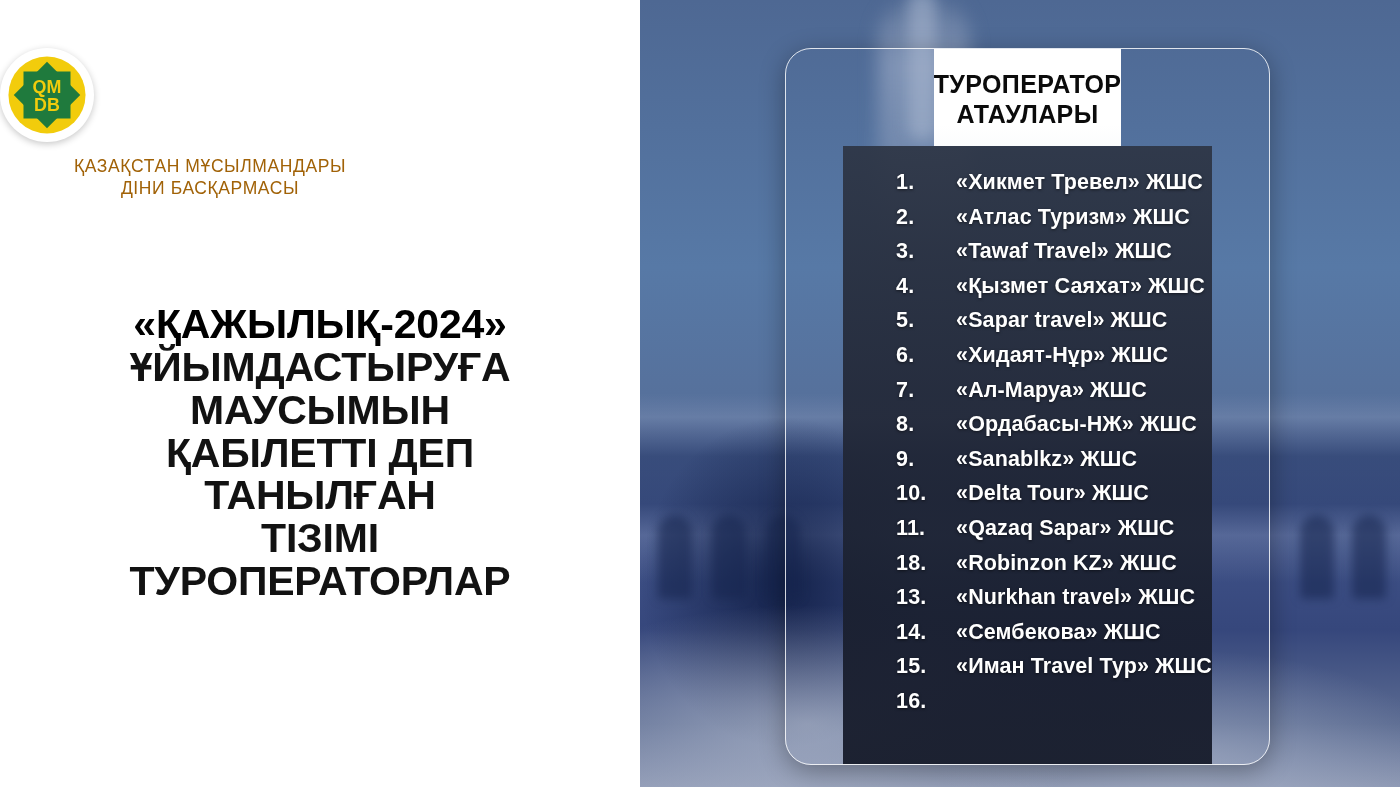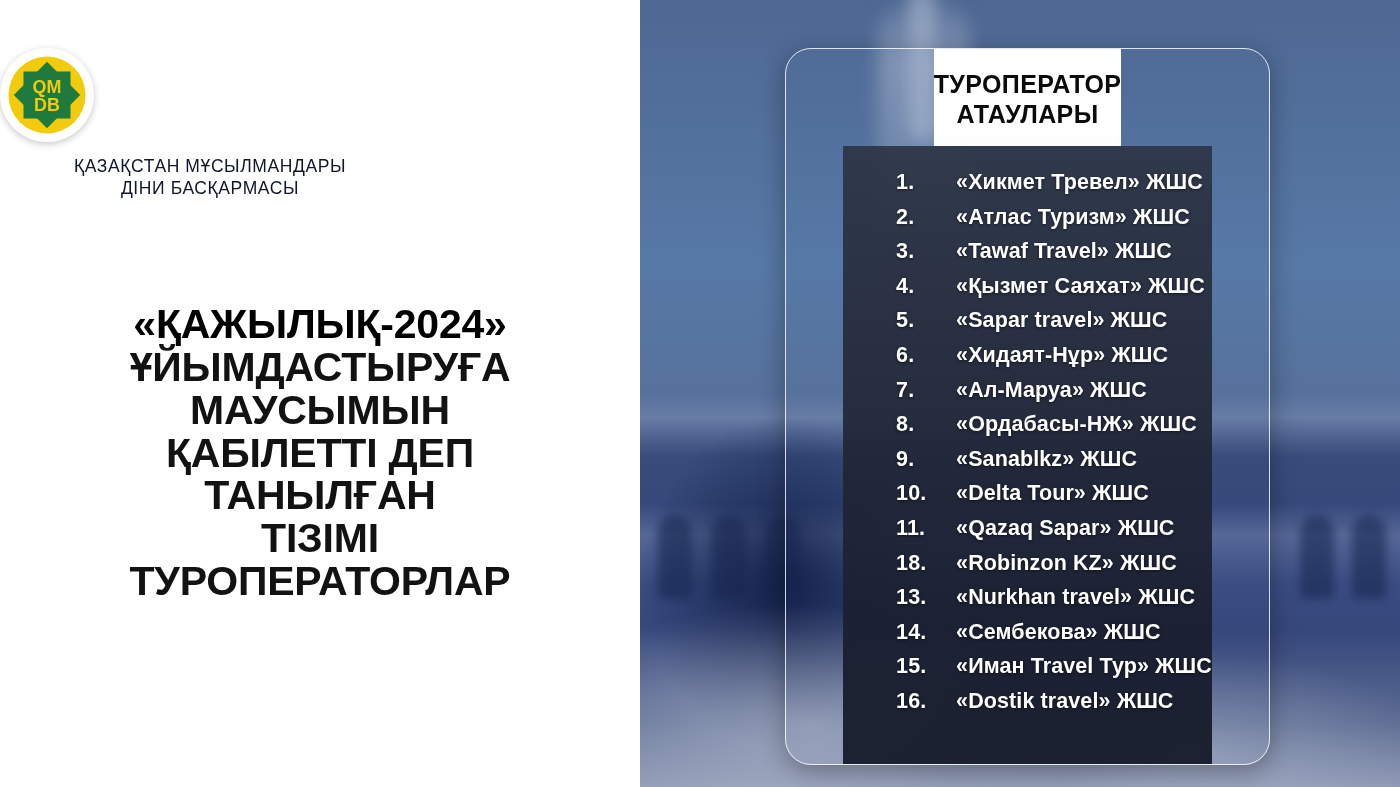--- a/index.html
+++ b/index.html
@@ -46,21 +46,21 @@
 
   #org-name {
     margin-top:13px;
     width:420px;
     text-align:center;
     font-family:"Liberation Sans","DejaVu Sans",sans-serif;
     font-size:17.5px;
     font-weight:400;
     line-height:1.28;
     letter-spacing:.6px;
-    color:#0f172a;
+    color:#a16207;
     white-space:pre-line;
   }
 
   
   #headline {
     position:absolute;
     top:303px; left:0; width:640px;
     text-align:center;
     font-weight:700;
     line-height:1.045;
@@ -326,19 +326,18 @@
             <li>
               <span class="op-num">14.</span>
               <span class="op-name">«Сембекова» ЖШС</span>
             </li>
             <li>
               <span class="op-num">15.</span>
               <span class="op-name">«Иман Travel Тур» ЖШС</span>
             </li>
             <li>
               <span class="op-num">16.</span>
-              <span class="op-name">«Dostik travel» ЖШС</span>
             </li>
           </ol>
       </div>
     </div>
   </section>
 </div>
 
 </body></html>

